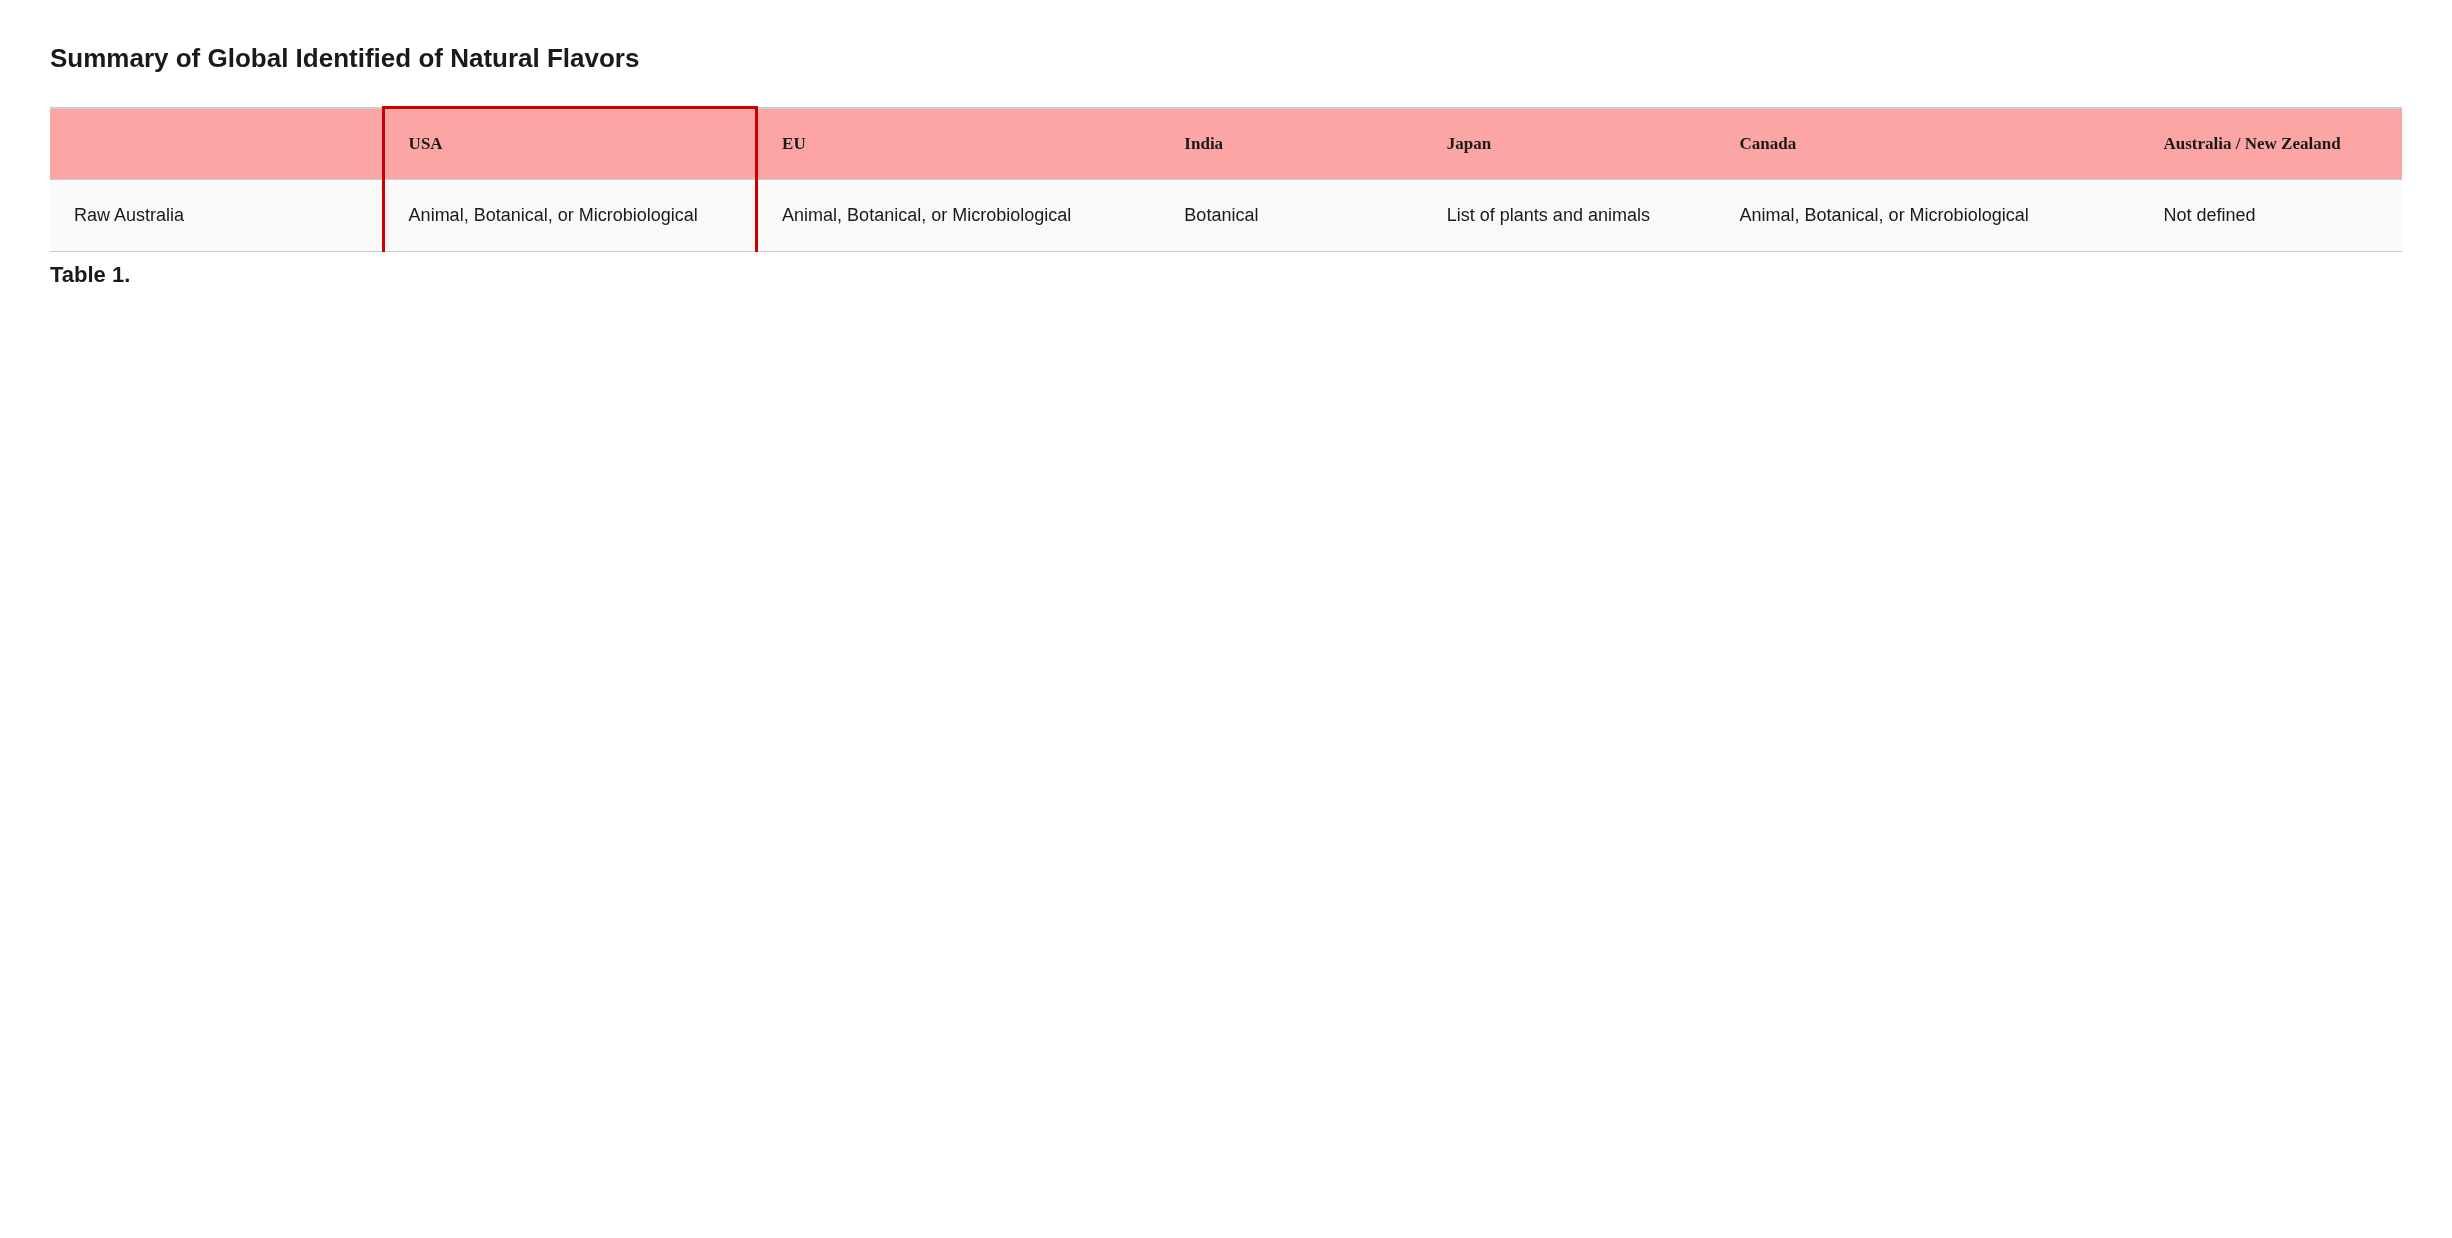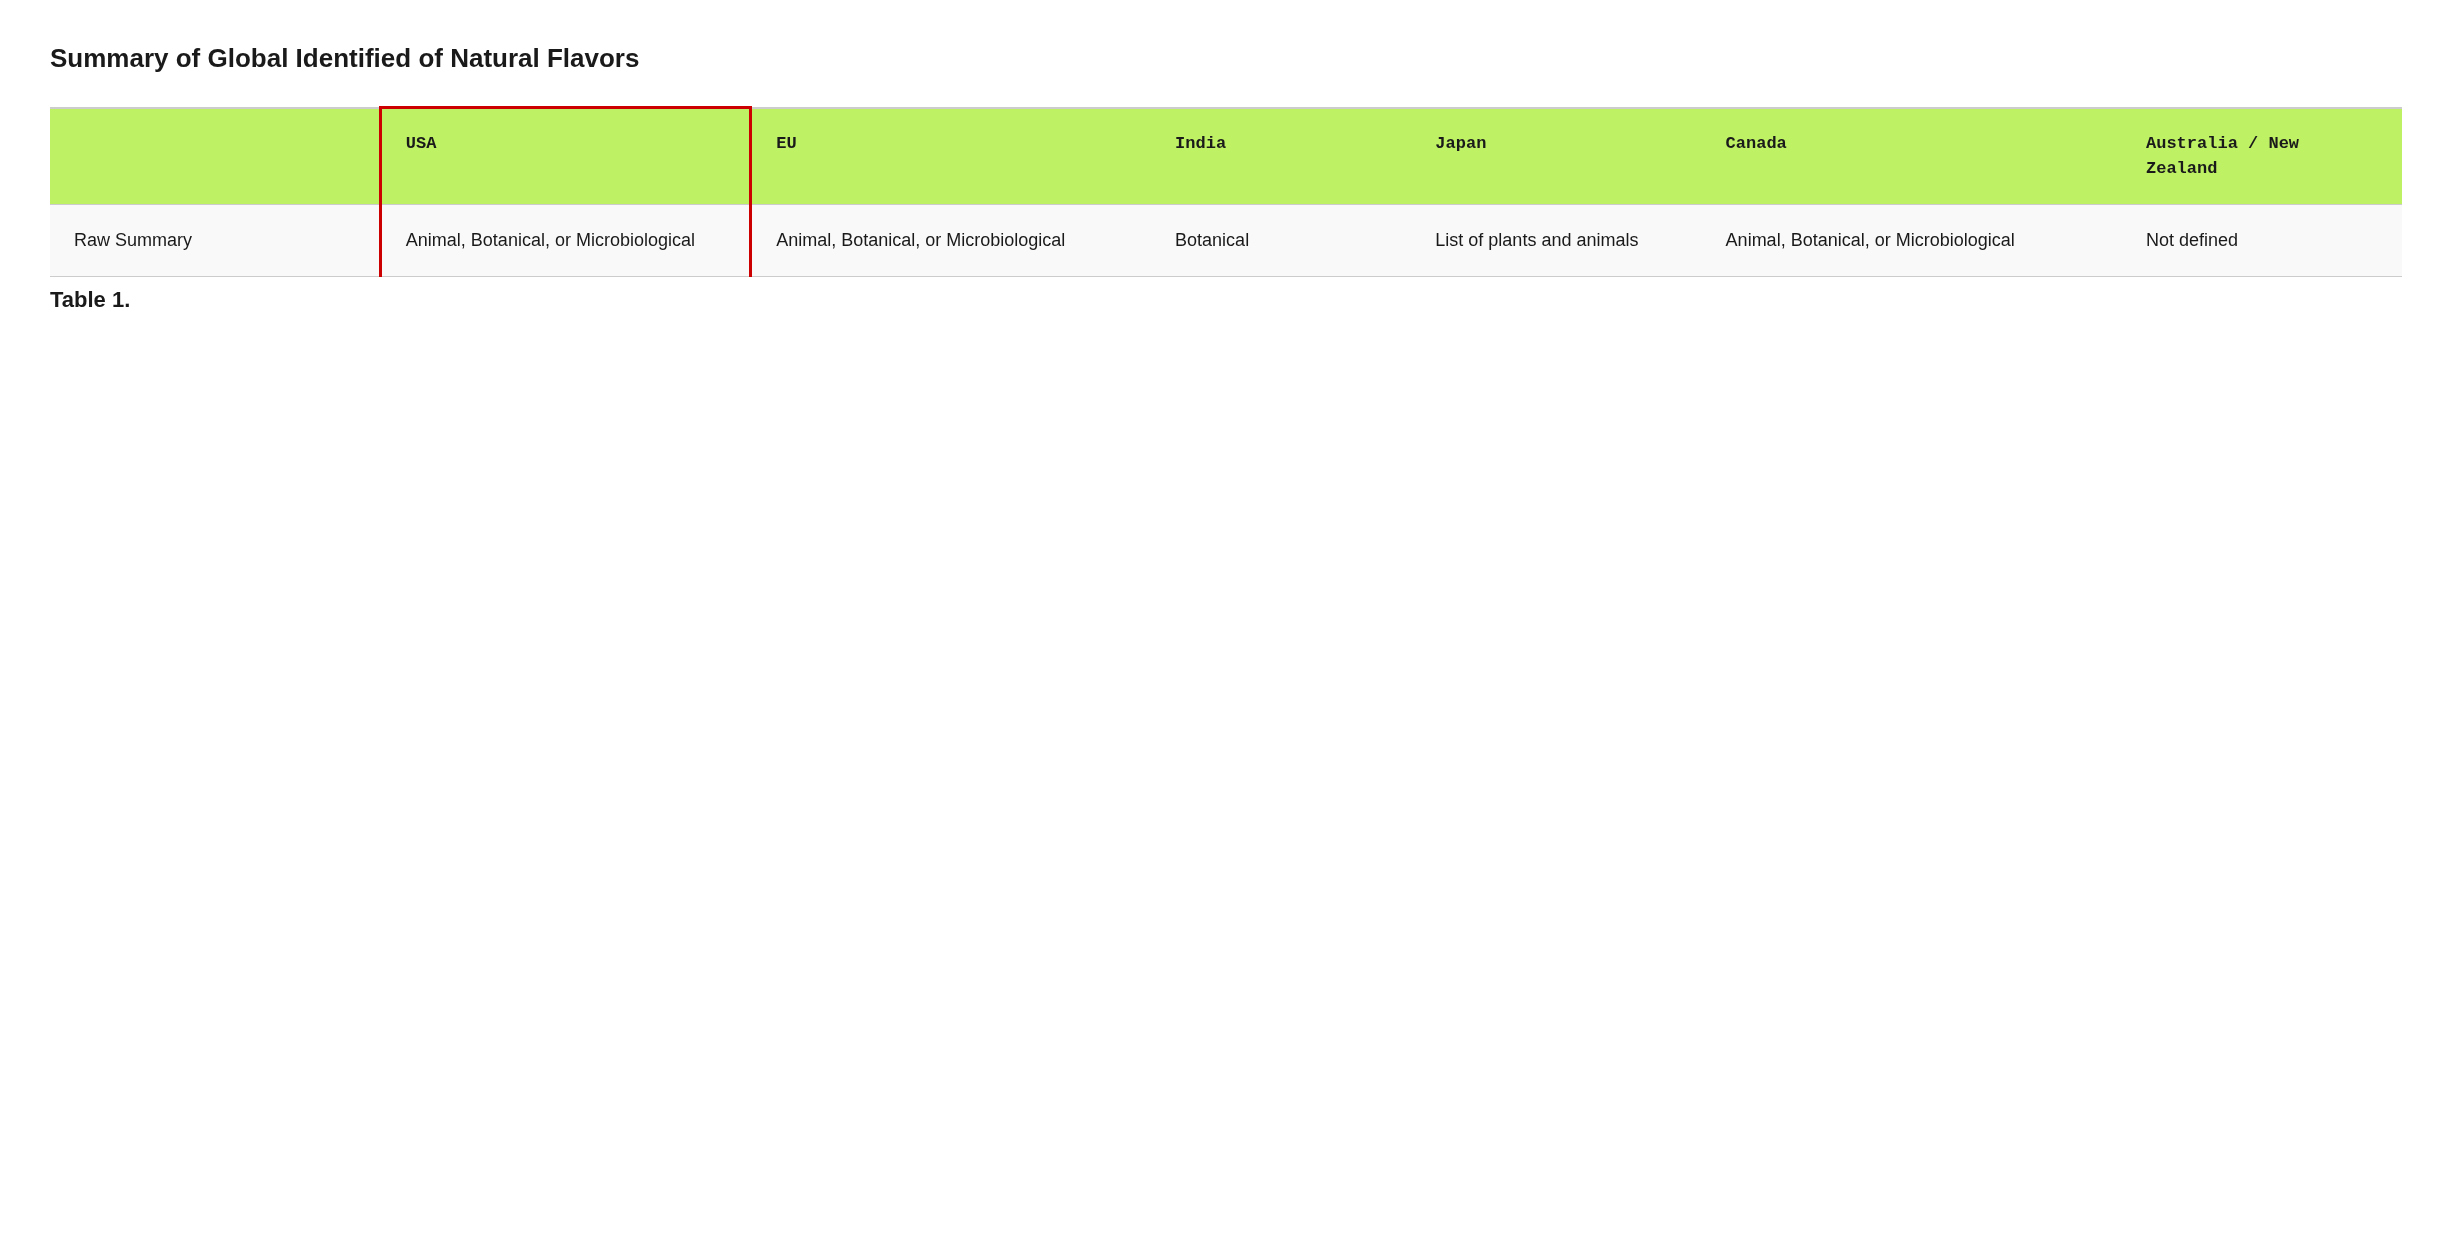--- a/index.html
+++ b/index.html
@@ -34,23 +34,23 @@
     .table-wrapper td {
       padding: 22px 24px;
       text-align: left;
       vertical-align: top;
       border-bottom: 1px solid #cccccc;
       font-size: 18px;
       line-height: 1.5;
     }
 
     .table-wrapper thead th {
-      background-color: #bef264;
+      background-color: #fca5a5;
       font-weight: 700;
-      font-family: Liberation Mono, monospace;
+      font-family: Liberation Serif, serif;
       font-size: 17px;
     }
 
     .table-wrapper tbody td {
       background-color: #ffffff;
       font-family: Arial, Helvetica, sans-serif;
     }
 
     .table-wrapper tbody tr:nth-child(odd) td {
       background-color: #f9f9f9;
@@ -129,21 +129,21 @@
       <th class="col-usa usa-header-highlighted">USA</th>
       <th class="col-eu">EU</th>
       <th class="col-india">India</th>
       <th class="col-japan">Japan</th>
       <th class="col-canada">Canada</th>
       <th class="col-aunz">Australia / New Zealand</th>
     </tr>
   </thead>
   <tbody>
     <tr>
-      <td class="col-row-header">Raw Summary</td>
+      <td class="col-row-header">Raw Australia</td>
       <td class="col-usa usa-cell-highlighted">Animal, Botanical, or Microbiological</td>
       <td class="col-eu">Animal, Botanical, or Microbiological</td>
       <td class="col-india">Botanical</td>
       <td class="col-japan">List of plants and animals</td>
       <td class="col-canada">Animal, Botanical, or Microbiological</td>
       <td class="col-aunz">Not defined</td>
     </tr>
   </tbody>
 </table>
 

